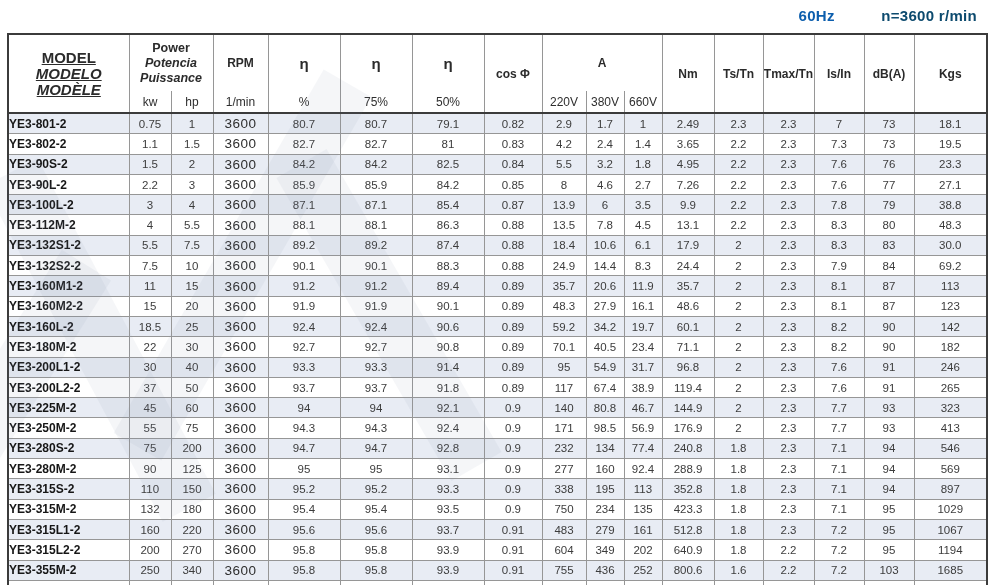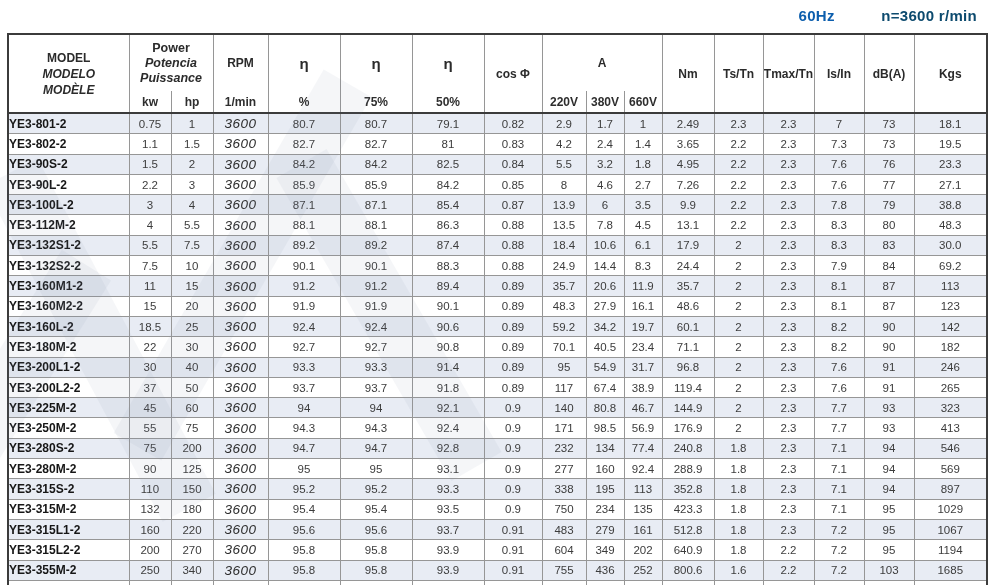--- a/index.html
+++ b/index.html
@@ -12,32 +12,32 @@
 
   table.spec{position:absolute;left:7px;top:33px;width:979px;border-collapse:collapse;table-layout:fixed;
              border:2px solid #3b3b3b;}
   th,td{border:1px solid #969696;padding:0;margin:0;overflow:hidden;white-space:nowrap;}
 
   thead th{background:#ffffff;text-align:center;vertical-align:middle;color:#2b2b2b;}
   thead tr.main-row{height:57px;}
   thead tr.sub-row{height:22px;}
   th .l1{display:block;font-weight:bold;font-size:12.5px;line-height:15px;color:#2b2b2b;}
   th .l2{display:block;font-weight:bold;font-style:italic;font-size:12.5px;line-height:15px;color:#2b2b2b;}
-  th.model-h .l1,th.model-h .l2{font-size:12px;line-height:16px;}
+  th.model-h .l1,th.model-h .l2{font-size:15px;line-height:16px;text-decoration:underline;}
   th.eta-h{font-weight:bold;font-size:15px;}
   th.plain-h{font-weight:bold;font-size:12px;}
-  thead tr.sub-row th{font-weight:bold;font-size:12px;color:#2e2e2e;}
+  thead tr.sub-row th{font-weight:normal;font-size:12px;color:#2e2e2e;}
   th.nb{border-bottom:none;}
   th.nt{border-top:none;}
   .hb{border-bottom:2px solid #3b3b3b !important;}
 
   tbody td{height:19.3px;text-align:center;vertical-align:middle;font-size:11.5px;color:#3c3c3c;background:#fff;}
   tbody tr.shaded td{background:#e8ecf4;}
   tbody td.model{text-align:left;font-weight:bold;font-size:12px;color:#161616;}
-  tbody td.rpm{font-size:13.5px;color:#2e2e2e;letter-spacing:.5px;font-style:italic;}
+  tbody td.rpm{font-size:13.5px;color:#2e2e2e;letter-spacing:.5px;}
 
   .wm-layer{position:absolute;left:0;top:0;width:994px;height:585px;pointer-events:none;z-index:5;}
   .wm{position:absolute;background:rgba(130,140,160,0.08);}
   .wm1{left:-30px;top:240px;width:58px;height:330px;transform:rotate(32deg);}
   .wm2{left:70px;top:150px;width:60px;height:380px;transform:rotate(-28deg);}
   .wm3{left:215px;top:55px;width:55px;height:420px;transform:rotate(30deg);}
   .wm4{left:360px;top:140px;width:58px;height:350px;transform:rotate(-30deg);}
 </style>
 </head>
 <body>

